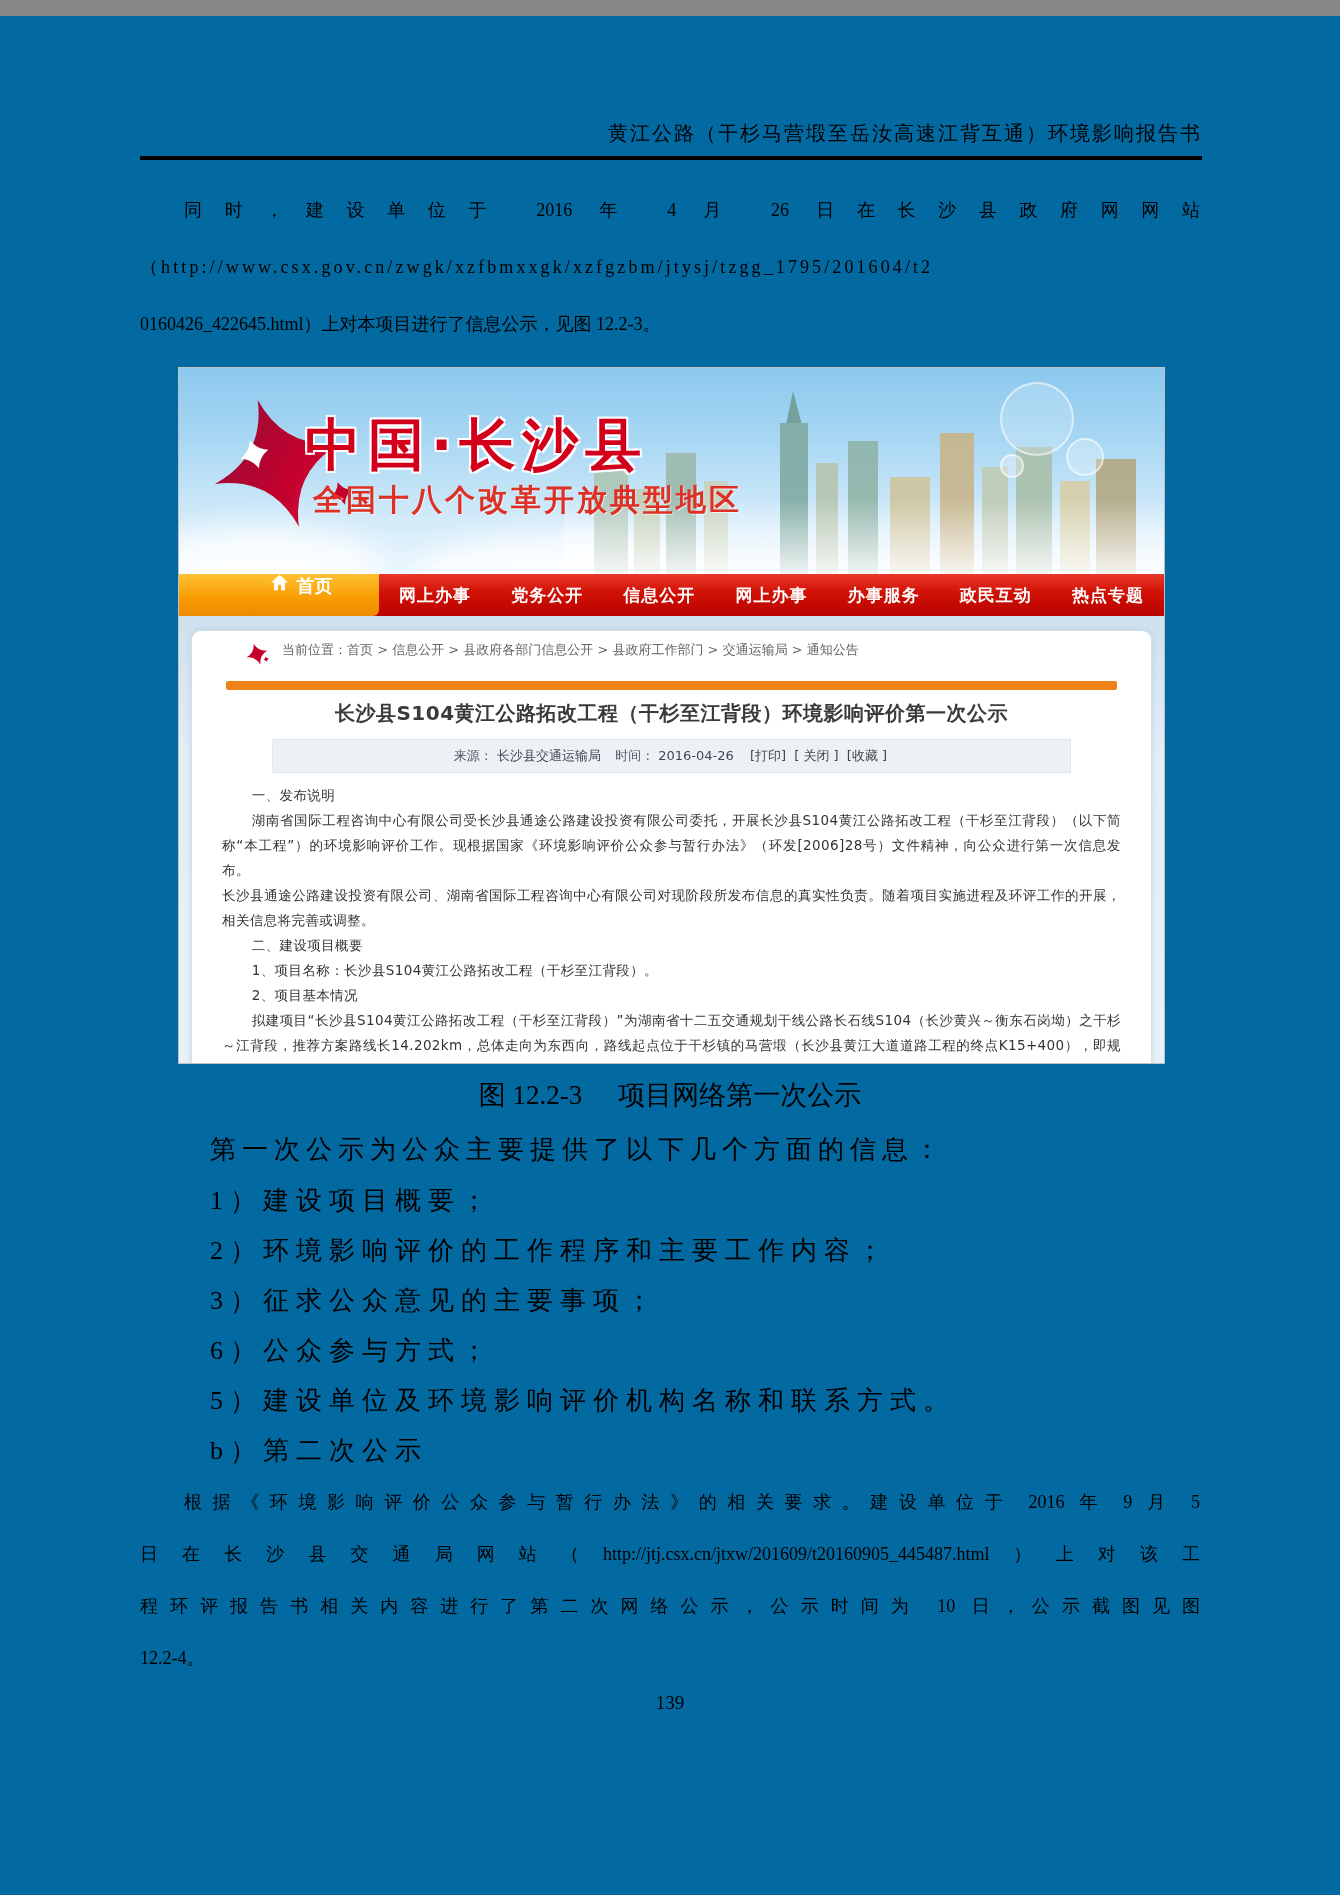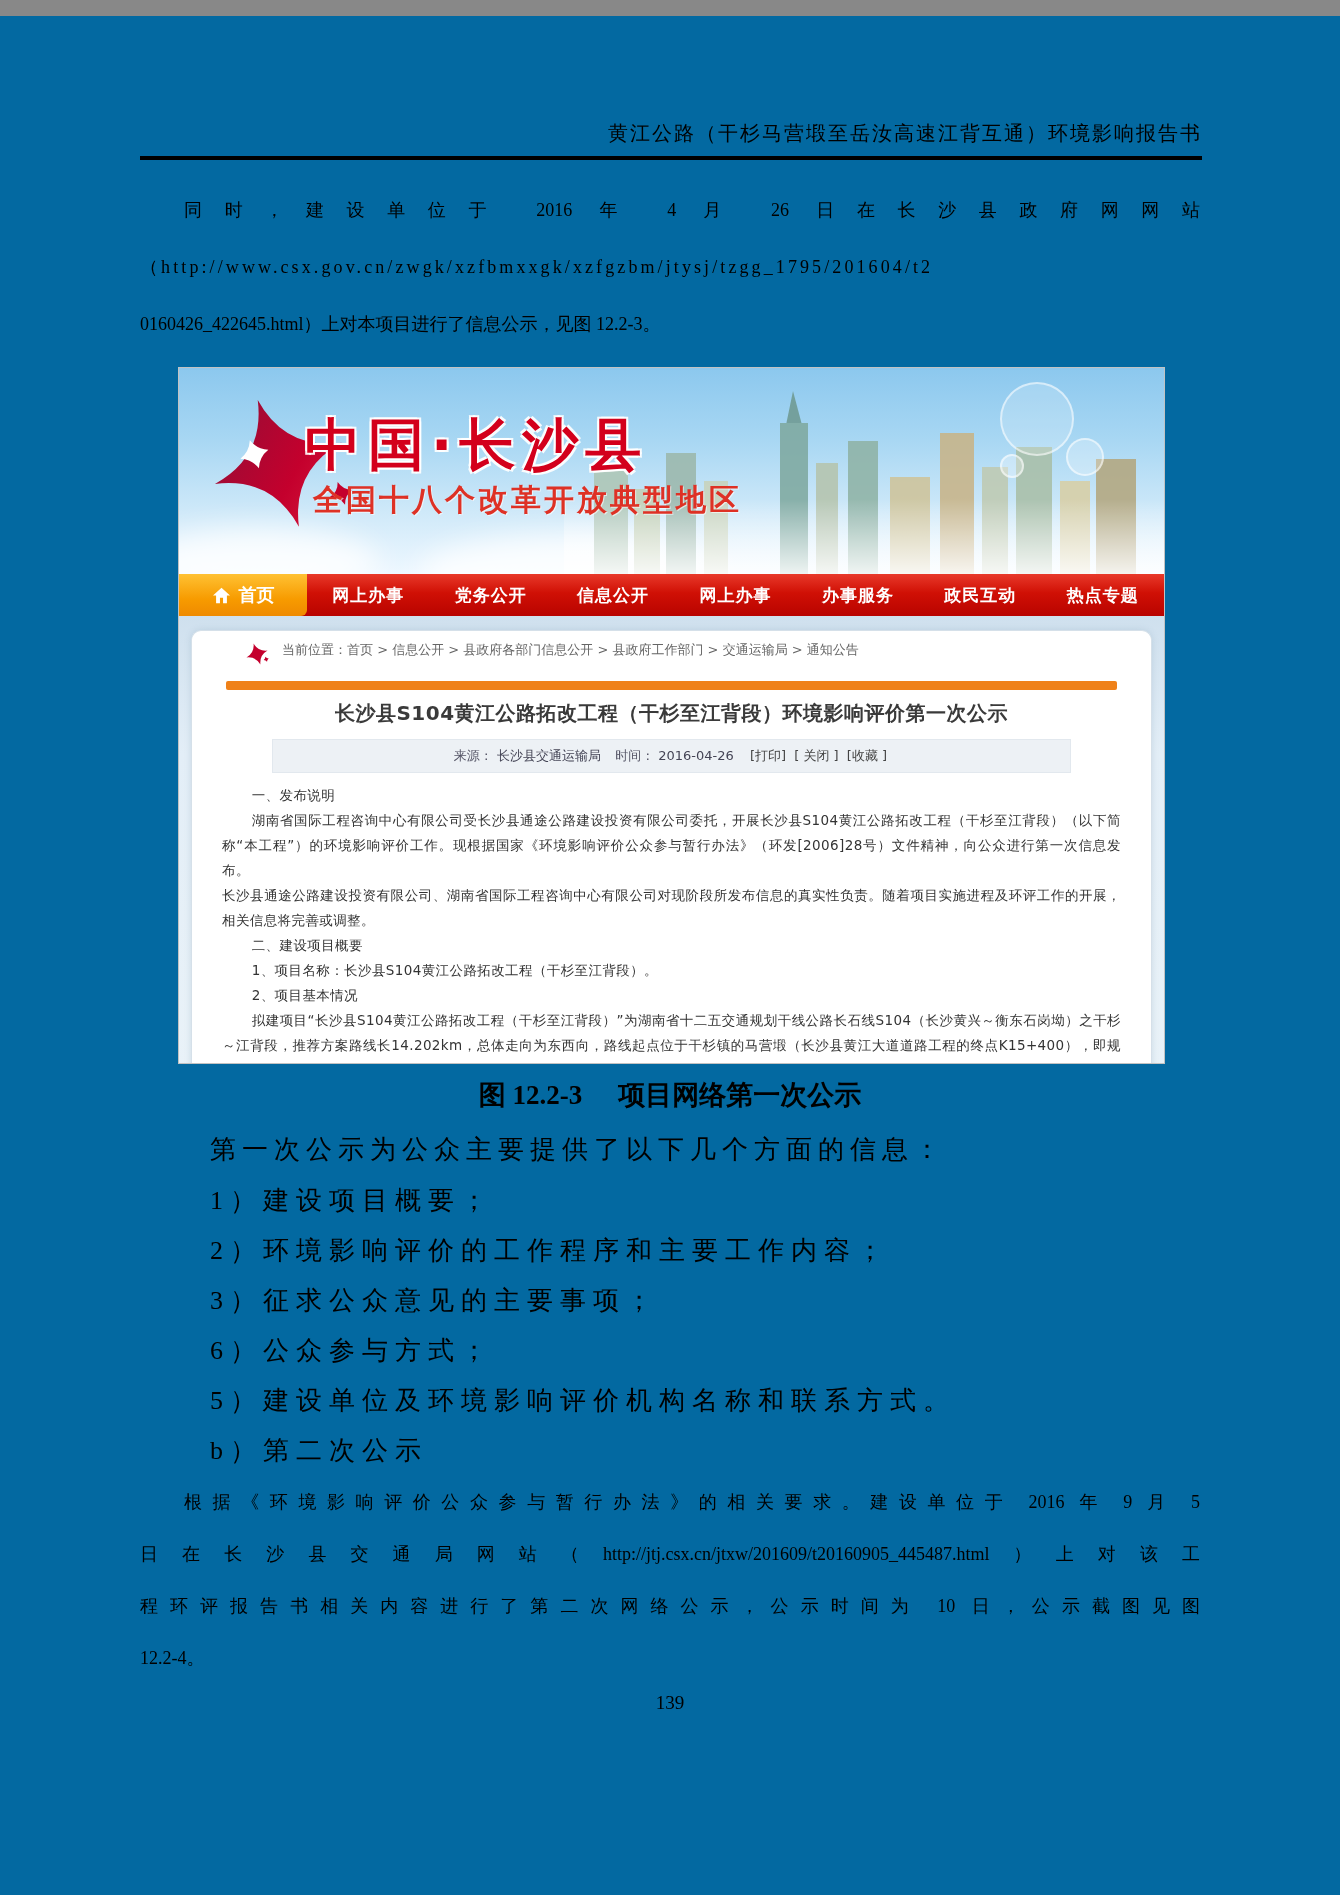--- a/index.html
+++ b/index.html
@@ -37,23 +37,23 @@
               color:#d3001c;letter-spacing:7px;
               text-shadow:0 0 3px #fff,2px 2px 0 rgba(255,255,255,.9),-2px -2px 0 rgba(255,255,255,.9),
                           2px -2px 0 rgba(255,255,255,.9),-2px 2px 0 rgba(255,255,255,.9);}
   .site-subtitle{position:absolute;left:134px;top:112px;font-size:30px;font-weight:bold;
                  color:#de3125;letter-spacing:3px;filter:blur(.6px);
                  text-shadow:1px 1px 0 rgba(255,255,255,.6);}
   .skyline{position:absolute;right:0;bottom:0;width:600px;height:185px;}
 
   .shot-nav{display:flex;height:42px;background:linear-gradient(180deg,#e8392a 0%,#d01005 45%,#b80300 100%);
             align-items:stretch;}
-  .nav-home{width:128px;display:flex;align-items:center;justify-content:center;gap:8px;
+  .nav-home{width:156px;display:flex;justify-content:center;gap:8px;
             background:linear-gradient(180deg,#ffc133 0%,#f79b00 60%,#ef8a00 100%);
-            color:#fff;font-size:18px;font-weight:bold;border-radius:0 0 6px 0;cursor:pointer;}
+            color:#fff;font-size:18px;font-weight:bold;border-radius:0 0 6px 0;cursor:pointer;padding-left:44px;}
   .nav-item{flex:1;display:flex;align-items:center;justify-content:center;color:#fff;
             font-size:17px;font-weight:bold;letter-spacing:1px;cursor:pointer;}
 
   .shot-content{height:447px;background:linear-gradient(180deg,#cfe0ee 0%,#e3eef7 30%,#e9f2f8 100%);
                 padding:14px 12px 0 12px;}
   .shot-panel{background:#fff;border:1px solid #d5e0e9;border-bottom:none;border-radius:10px 10px 0 0;
               height:100%;padding:10px 22px 0 22px;box-shadow:0 0 6px rgba(120,150,175,.25);}
   .bc-row{display:flex;gap:12px;height:38px;padding-left:30px;
           font-size:13px;color:#666;}
   .bc-star{width:26px;height:26px;}
@@ -64,21 +64,21 @@
             text-align:center;font-size:13px;color:#556;}
   .meta-bar .lbl{color:#556;}
   .meta-bar .val{color:#445;margin-right:10px;}
   .meta-bar a{color:#444;margin:0 2px;cursor:pointer;text-decoration:none;}
   .art-body{margin-top:10px;padding:0 8px;font-size:13.5px;line-height:25px;color:#333;
             text-align:justify;letter-spacing:.4px;}
   .art-body p{margin:0;}
   .art-body .ind{text-indent:2.2em;}
 
   
-  .caption{margin-top:10px;text-align:center;font-size:27px;font-weight:bold;line-height:42px;}
+  .caption{margin-top:10px;text-align:center;font-size:27px;font-weight:normal;line-height:42px;}
   .cap-gap{display:inline-block;width:36px;}
   .doc-sec{margin-top:8px;}
   .lead{font-size:26px;line-height:52px;padding-left:70px;letter-spacing:6px;}
   .li{font-size:26px;line-height:50px;padding-left:70px;letter-spacing:7px;}
   .p2 .doc-line{line-height:52px;}
   .closing{margin-top:14px;font-size:26px;line-height:52px;}
 
   .pageno{position:absolute;top:1676px;left:0;width:100%;text-align:center;font-size:19px;}
 </style>
 </head>

